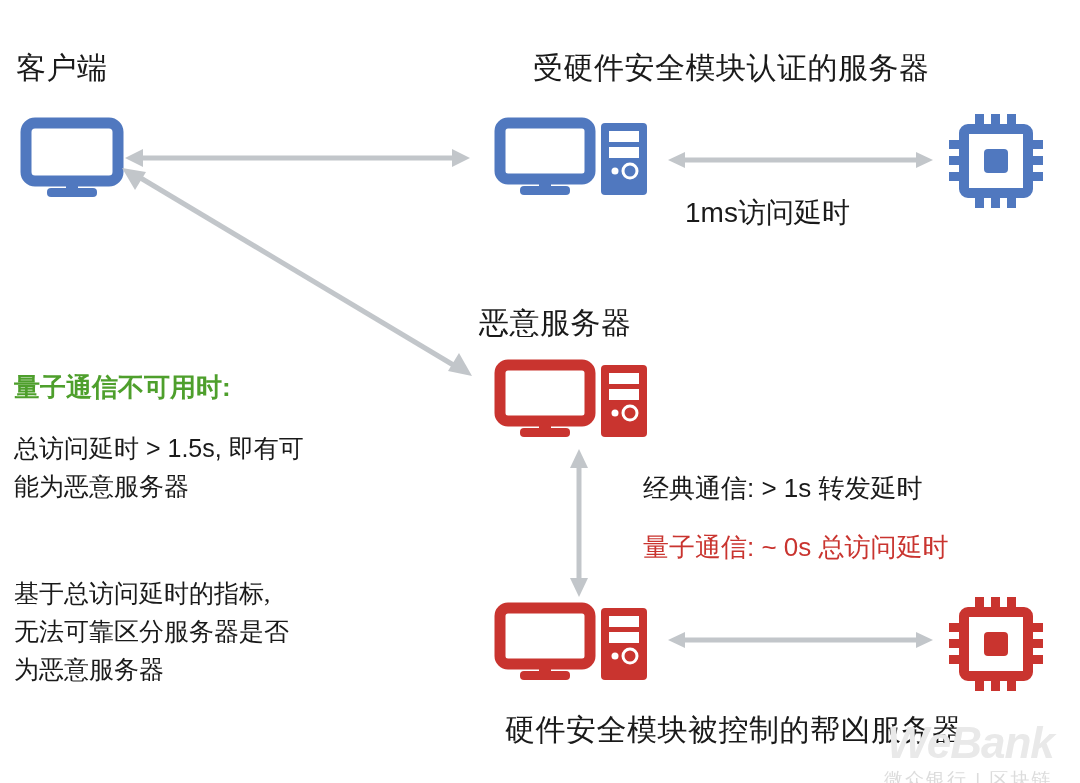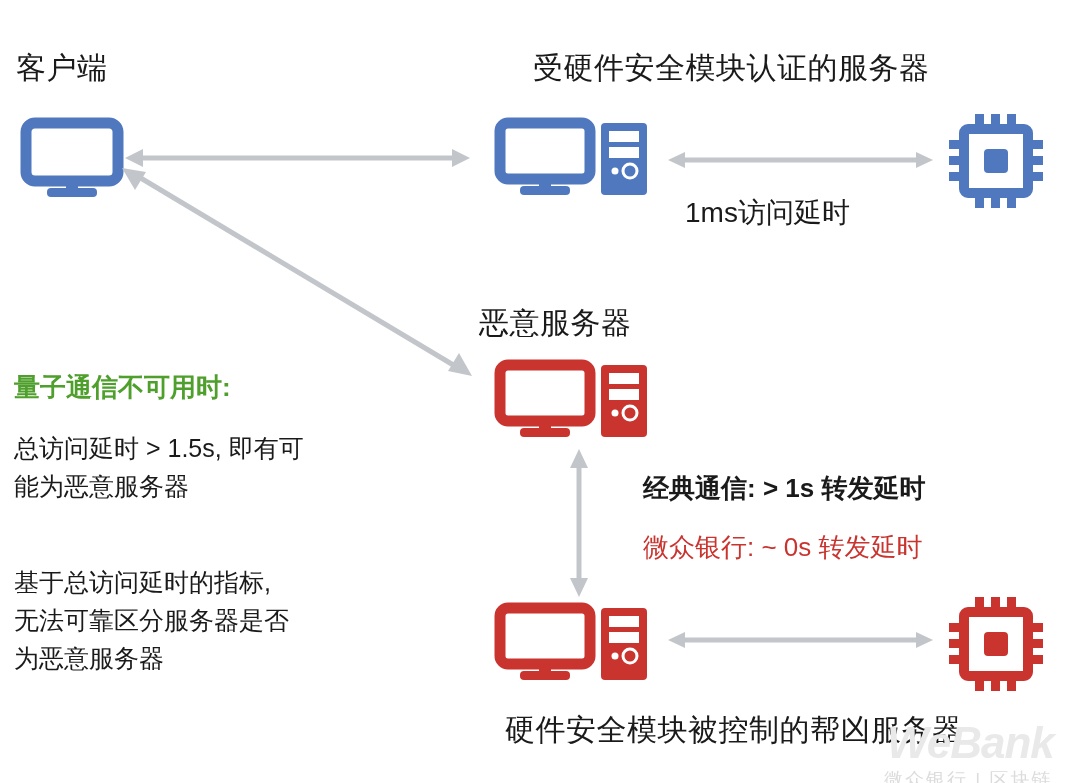--- a/index.html
+++ b/index.html
@@ -145,23 +145,23 @@
   </div>
 
   <div class="abs" style="left:564px;top:437px;">
     <svg width="30" height="148" viewBox="0 0 30 148">
       <line x1="15" y1="16" x2="15" y2="132" stroke="#c2c6ca" stroke-width="5"></line>
       <polygon points="15,0 6,19 24,19" fill="#c2c6ca"></polygon>
       <polygon points="15,148 6,129 24,129" fill="#c2c6ca"></polygon>
     </svg>
   </div>
 
-  <div class="abs note-line" style="left:643px;top:458px;font-weight:bold;">经典通信: &gt; 1s 转发延时</div>
-
-  <div class="abs note-line red" style="left:643px;top:517px;">微众银行: ~ 0s 转发延时</div>
+  <div class="abs note-line" style="left:643px;top:458px;">经典通信: &gt; 1s 转发延时</div>
+
+  <div class="abs note-line red" style="left:643px;top:517px;">量子通信: ~ 0s 总访问延时</div>
 
   <div class="abs" style="left:497px;top:594px;">
     <svg width="155" height="80" viewBox="0 0 155 80">
       <rect x="3" y="2" width="90" height="56" rx="8" ry="8" fill="none" stroke="#c9342f" stroke-width="11"></rect>
       <rect x="42" y="55" width="12" height="13" fill="#c9342f"></rect>
       <rect x="23" y="65" width="50" height="9" rx="4" ry="4" fill="#c9342f"></rect>
       <rect x="104" y="2" width="46" height="72" rx="4" ry="4" fill="#c9342f"></rect>
       <rect x="112" y="10" width="30" height="11" fill="#ffffff"></rect>
       <rect x="112" y="26" width="30" height="11" fill="#ffffff"></rect>
       <circle cx="118" cy="50" r="3.5" fill="#ffffff"></circle>
@@ -200,21 +200,21 @@
 
   <div class="abs" style="left:14px;top:358px;width:430px;">
     <div class="block-head green">量子通信不可用时:</div>
     <div class="block-body" style="margin-top:24px;">
       <div>总访问延时 &gt; 1.5s, 即有可</div>
       <div>能为恶意服务器</div>
     </div>
   </div>
 
   <div class="abs" style="left:14px;top:551px;width:430px;">
-    <div class="block-body" style="">
+    <div class="block-body" style="margin-top:12px;font-family:Liberation Serif, serif;">
       <div>基于总访问延时的指标,</div>
       <div>无法可靠区分服务器是否</div>
       <div>为恶意服务器</div>
     </div>
   </div>
 
   <div class="wm-word" style="left:862px;top:706px;">WeBank</div>
   <div class="wm-sub" style="left:884px;top:755px;">微众银行 | 区块链</div>
 
 </div>

